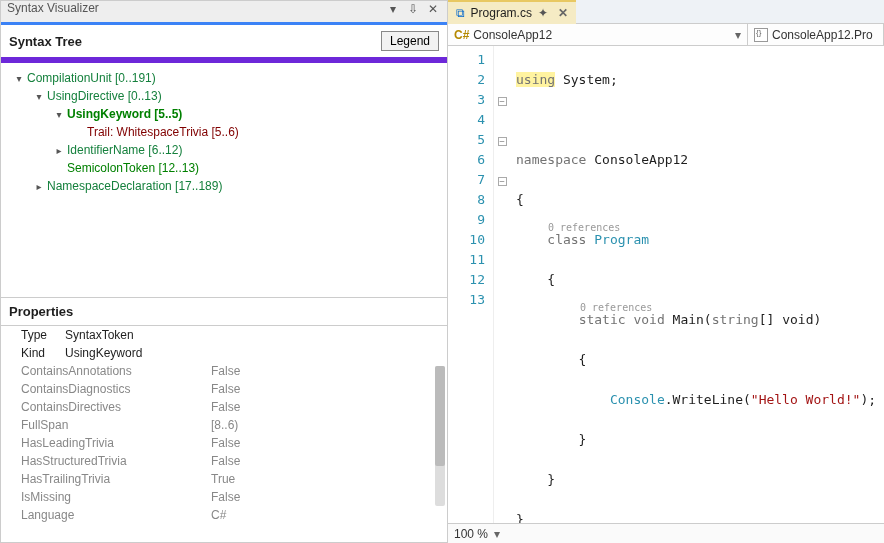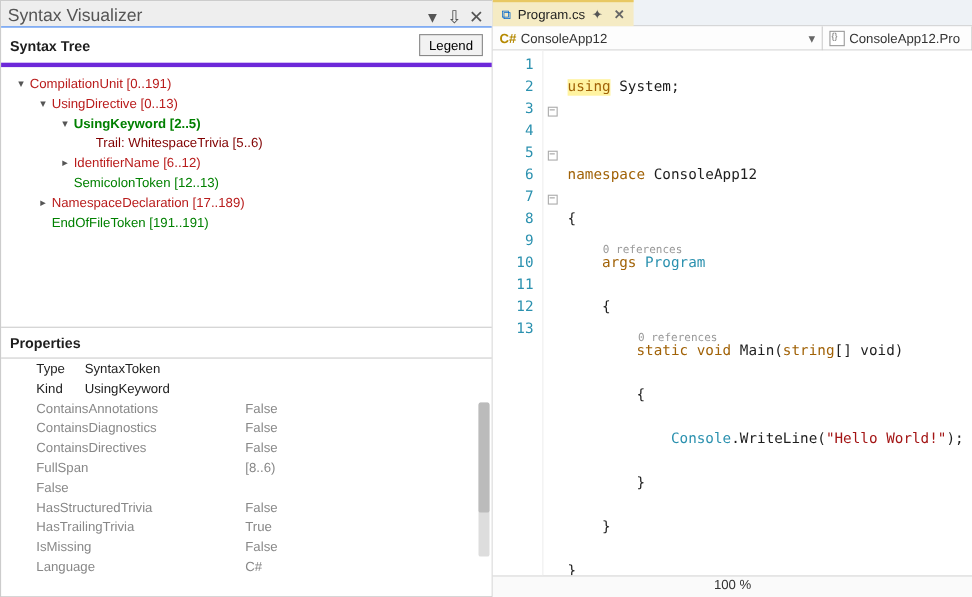--- a/index.html
+++ b/index.html
@@ -1,41 +1,41 @@
 <!DOCTYPE html>
 <html><head>
 <meta charset="utf-8">
 <style>
   * { box-sizing: border-box; margin: 0; padding: 0; }
   body { font-family: "Segoe UI", Tahoma, sans-serif; font-size: 12px; color: #1e1e1e; background: #f5f5f5; width: 884px; height: 543px; overflow: hidden; display: flex; }
   .left-panel { width: 448px; height: 543px; border: 1px solid #ccc; background: #fff; display: flex; flex-direction: column; }
   .right-panel { flex: 1; height: 543px; display: flex; flex-direction: column; background: #fff; }
   
-  .pane-title { background: #eee; height: 24px; display: flex; align-items: flex-end; padding: 0 6px; font-size: 16px; color: #555; border-bottom: 1px solid #3b82f6; }
+  .pane-title { background: #eee; height: 24px; display: flex; align-items: flex-start; padding: 0 6px; font-size: 12px; color: #555; border-bottom: 3px solid #3b82f6; }
   .pane-title .title-text { flex: 1; }
   .title-icon { width: 16px; height: 16px; display: inline-flex; align-items: center; justify-content: center; margin-left: 4px; color: #555; cursor: pointer; }
   
-  .section-header { display: flex; align-items: center; padding: 6px 8px; border-bottom: 4px solid #6d28d9; }
+  .section-header { display: flex; align-items: center; padding: 6px 8px; border-bottom: 6px solid #6d28d9; }
   .section-header .header-label { font-weight: 600; font-size: 13px; flex: 1; }
   .legend-btn { border: 1px solid #888; background: #f2f2f2; padding: 2px 8px; font-size: 12px; cursor: pointer; }
   .tree-area { flex: 1; overflow: auto; padding: 6px 4px; border-bottom: 1px solid #ccc; }
   .tree-node { display: flex; align-items: center; height: 18px; white-space: nowrap; cursor: default; }
   .expander { width: 12px; height: 12px; display: inline-flex; align-items: center; justify-content: center; margin-right: 2px; cursor: pointer; color: #555; font-size: 10px; }
   .tree-label { }
   .ind0 { padding-left: 8px; }
   .ind1 { padding-left: 28px; }
   .ind2 { padding-left: 48px; }
   .ind3 { padding-left: 68px; }
-  .c-blue { color: #b91c1c; }
+  .c-blue { color: #15803d; }
   .c-green { color: #008000; }
   .c-darkred { color: #800000; }
   .selected { background: transparent; font-weight: 600;}
   
   .props-header { font-weight: 600; font-size: 13px; padding: 6px 8px; border-bottom: 1px solid #ccc; }
-  .props-body { overflow: auto; position: relative; flex-shrink: 0; height: 216px; margin-left: 12px; }
+  .props-body { overflow: auto; position: relative; flex-shrink: 0; height: 216px; }
   .prop-row { display: flex; align-items: center; height: 18px; padding: 0 10px; }
   .prop-row.head { padding-left: 20px; }
   .prop-row.head .prop-key { width: 44px; }
   .prop-row.grid .prop-key { width: 190px; }
   .prop-row.grid { color: #888; padding-left: 20px; }
   .prop-key { }
   .prop-val { }
   .props-scroll { position: absolute; right: 2px; top: 40px; width: 10px; height: 140px; background: #ddd; border-radius: 2px; }
   .props-scroll-thumb { position: absolute; top: 0; width: 10px; height: 100px; background: #bbb; border-radius: 2px; }
   
@@ -48,25 +48,25 @@
   .nav-seg:first-child { flex: 0 0 300px; }
   .nav-drop { margin-left: auto; color: #666; }
   .ns-icon { display:inline-block; width:14px; height:14px; background:#fff; border:1px solid #999; position:relative; }
   .ns-icon::after { content:"{}"; font-size:8px; position:absolute; top:-1px; left:1px; color:#666;}
   .proj-icon { color:#b58900; font-weight:bold; }
   .editor-wrap { flex: 1; display: flex; overflow: hidden; background: #fff; position: relative;}
   .gutter { width: 46px; background: #fff; color: #2b91af; text-align: right; padding: 4px 8px 4px 4px; font-family: Consolas, monospace; font-size: 13px; line-height: 20px; border-right: 1px solid #eee; }
   .fold-col { width: 16px; padding-top: 4px; font-family: Consolas, monospace; font-size: 13px; line-height: 20px; color: #aaa; text-align: center; }
   .fold-box { display:inline-block; width:9px; height:9px; border:1px solid #aaa; line-height:7px; font-size:9px; color:#888; cursor:pointer; }
   .code { flex: 1; padding: 4px 0 4px 6px; font-family: Consolas, monospace; font-size: 13px; line-height: 20px; white-space: pre; overflow: hidden; }
-  .code .kw { color: #a16207; }
+  .code .kw { color: #737373; }
   .code .type { color: #2b91af; }
   .code .str { color: #a31515; }
   .code .lens { color: #999; font-size: 10px; }
-  .zoom-bar { height: 20px; border-top: 1px solid #ccc; display: flex; align-items: center; padding: 0 6px; font-size: 12px; color: #333; background: #fafafa; flex-direction: column;}
+  .zoom-bar { height: 20px; border-top: 1px solid #ccc; display: flex; align-items: center; padding: 0 6px; font-size: 12px; color: #333; background: #fafafa;}
   .zoom-drop { margin-left: 6px; color:#666;}
   .hl { background: #fff3a0; }
 </style>
 </head>
 <body>
 
 <div class="left-panel">
   <div class="pane-title">
     <span class="title-text">Syntax Visualizer</span>
     <span class="title-icon">▾</span>
@@ -81,41 +81,37 @@
       <div class="tree-node ind0">
         <span class="expander">▾</span>
         <span class="tree-label c-blue">CompilationUnit [0..191)</span>
       </div>
       <div class="tree-node ind1">
         <span class="expander">▾</span>
         <span class="tree-label c-blue">UsingDirective [0..13)</span>
       </div>
       <div class="tree-node ind2">
         <span class="expander">▾</span>
-        <span class="tree-label c-green selected">UsingKeyword [2..5)</span>
+        <span class="tree-label c-green selected">UsingKeyword [5..5)</span>
       </div>
       <div class="tree-node ind3">
         <span class="expander"></span>
         <span class="tree-label c-darkred">Trail: WhitespaceTrivia [5..6)</span>
       </div>
       <div class="tree-node ind2">
         <span class="expander">▸</span>
         <span class="tree-label c-blue">IdentifierName [6..12)</span>
       </div>
       <div class="tree-node ind2">
         <span class="expander"></span>
         <span class="tree-label c-green">SemicolonToken [12..13)</span>
       </div>
       <div class="tree-node ind1">
         <span class="expander">▸</span>
         <span class="tree-label c-blue">NamespaceDeclaration [17..189)</span>
-      </div>
-      <div class="tree-node ind1">
-        <span class="expander"></span>
-        <span class="tree-label c-green">EndOfFileToken [191..191)</span>
       </div>
     </div>
 
   <div class="props-header">Properties</div>
   <div class="props-body">
     <div id="props-head">
         <div class="prop-row head">
           <span class="prop-key">Type</span>
           <span class="prop-val">SyntaxToken</span>
         </div>
@@ -135,20 +131,21 @@
         </div>
         <div class="prop-row grid">
           <span class="prop-key">ContainsDirectives</span>
           <span class="prop-val">False</span>
         </div>
         <div class="prop-row grid">
           <span class="prop-key">FullSpan</span>
           <span class="prop-val">[8..6)</span>
         </div>
         <div class="prop-row grid">
+          <span class="prop-key">HasLeadingTrivia</span>
           <span class="prop-val">False</span>
         </div>
         <div class="prop-row grid">
           <span class="prop-key">HasStructuredTrivia</span>
           <span class="prop-val">False</span>
         </div>
         <div class="prop-row grid">
           <span class="prop-key">HasTrailingTrivia</span>
           <span class="prop-val">True</span>
         </div>
@@ -216,21 +213,21 @@
         <div>&nbsp;</div>
         <div>&nbsp;</div>
         <div>&nbsp;</div>
         <div>&nbsp;</div>
       </div>
     <div class="code">
 <div><span class="kw hl">using</span><span> System;</span></div>
 <div> </div>
 <div><span class="kw">namespace</span><span> ConsoleApp12</span></div>
 <div><span>{</span></div>
-<div style="position:relative;"><span class="lens" style="position:absolute; left:32px; top:-12px;">0 references</span><span>    </span><span class="kw">args</span><span> </span><span class="type">Program</span></div>
+<div style="position:relative;"><span class="lens" style="position:absolute; left:32px; top:-12px;">0 references</span><span>    </span><span class="kw">class</span><span> </span><span class="type">Program</span></div>
 <div><span>    {</span></div>
 <div style="position:relative;"><span class="lens" style="position:absolute; left:64px; top:-12px;">0 references</span><span>        </span><span class="kw">static</span><span> </span><span class="kw">void</span><span> Main(</span><span class="kw">string</span><span>[] void)</span></div>
 <div><span>        {</span></div>
 <div><span>            </span><span class="type">Console</span><span>.WriteLine(</span><span class="str">"Hello World!"</span><span>);</span></div>
 <div><span>        }</span></div>
 <div><span>    }</span></div>
 <div><span>}</span></div>
 
     </div>
   </div>

